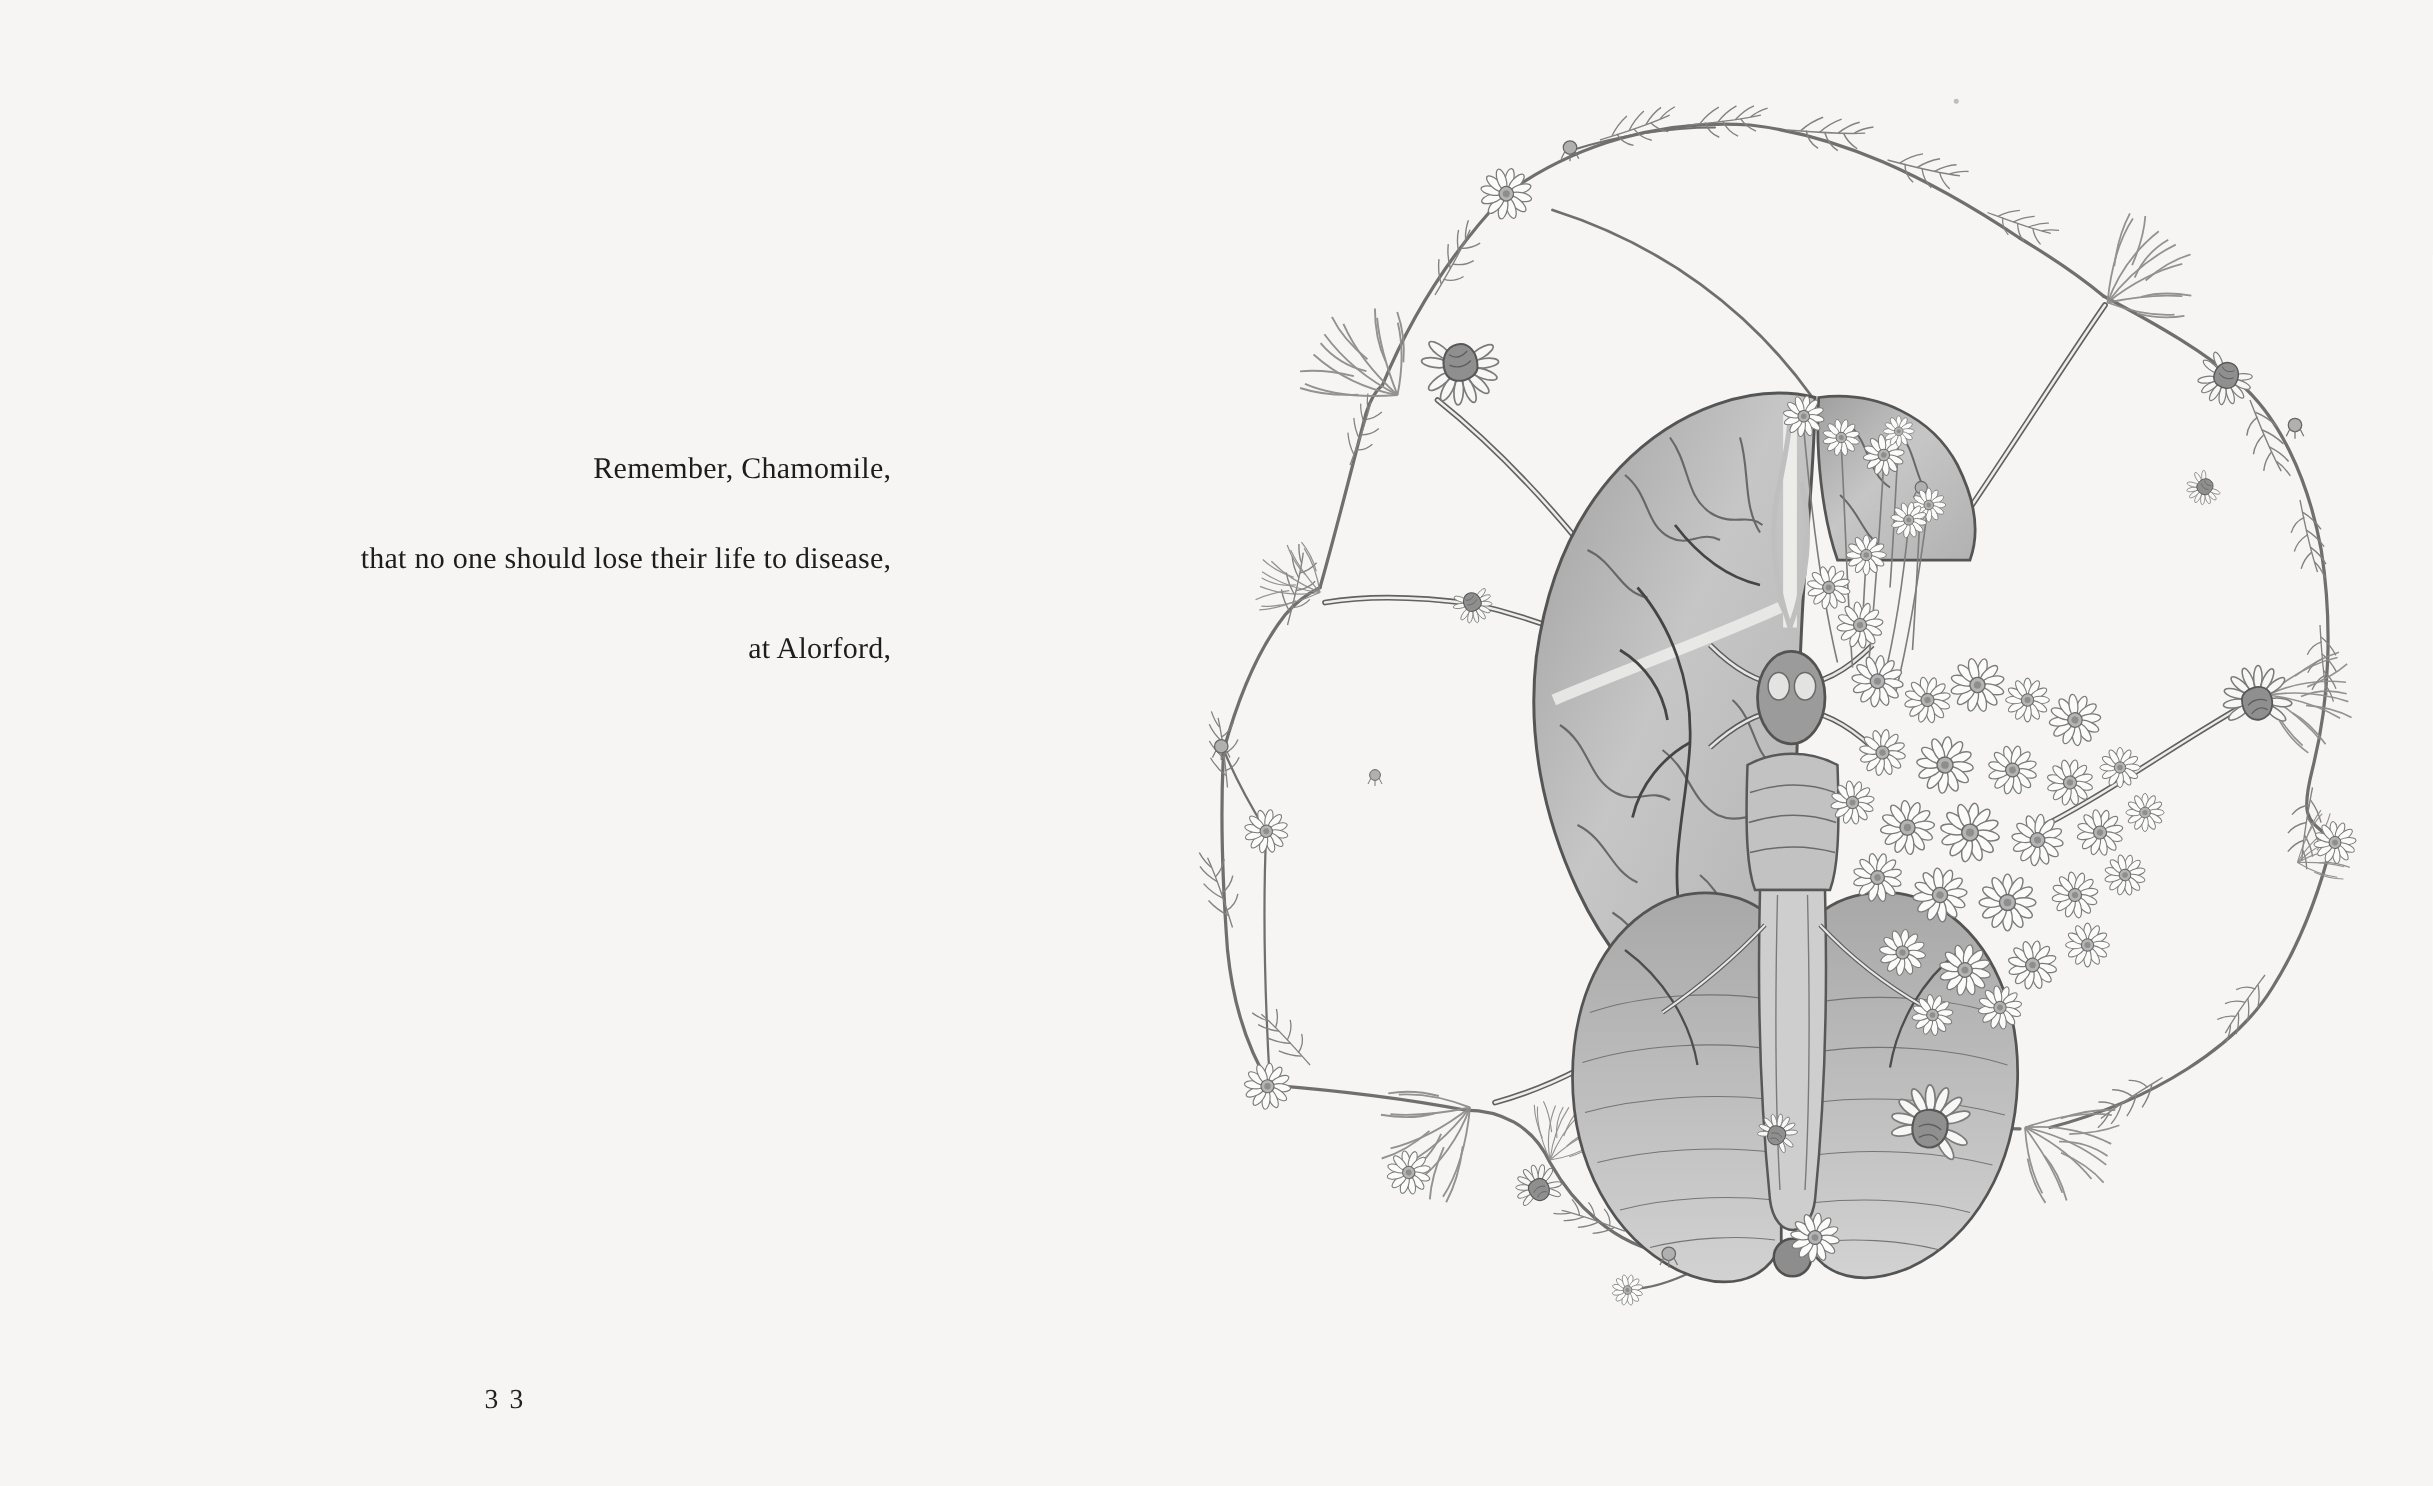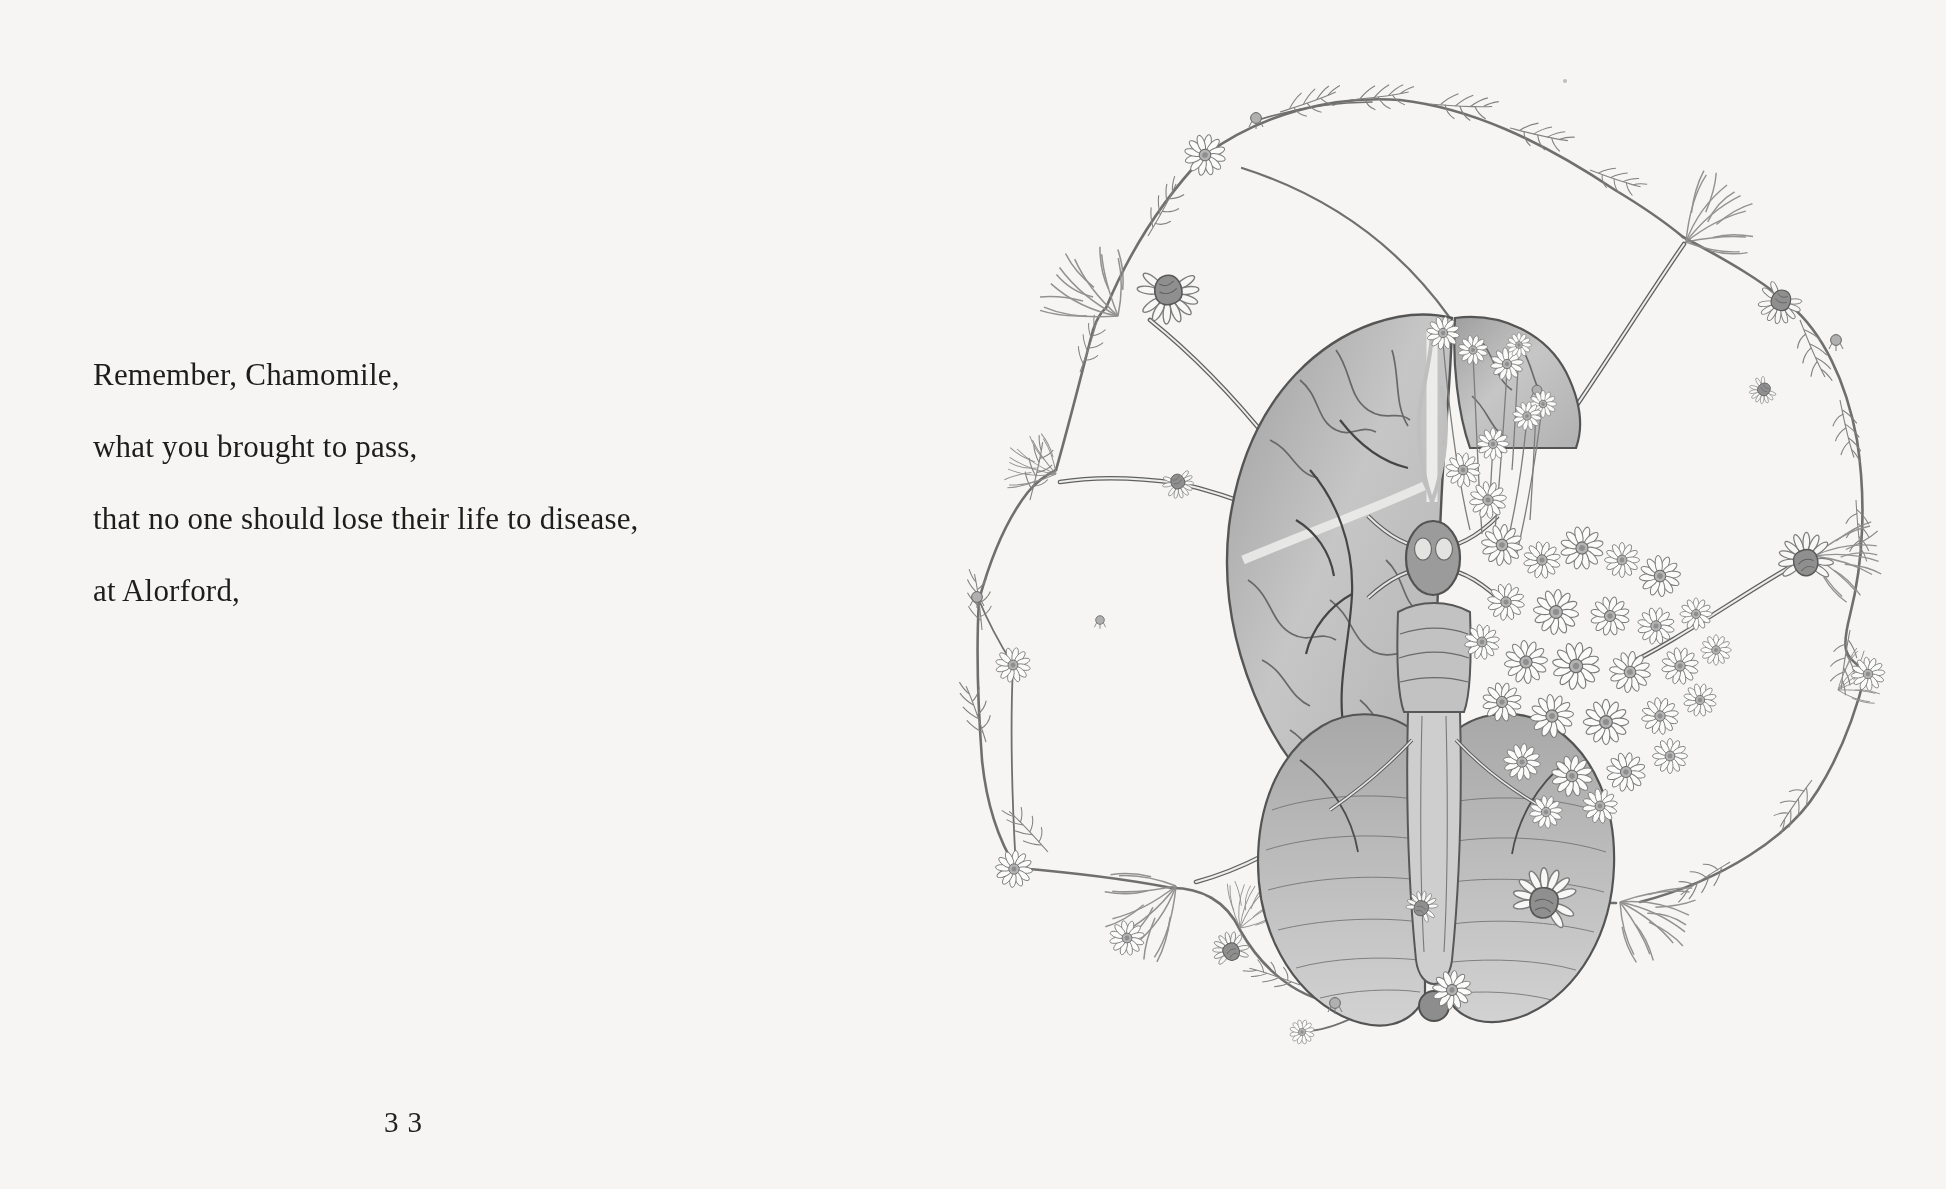--- a/index.html
+++ b/index.html
@@ -6,46 +6,45 @@
   .page{
     position:relative;
     width:1946px;height:1189px;
     background:#f6f5f3;
     overflow:hidden;
     font-family:"Liberation Serif","DejaVu Serif",serif;
   }
   .poem{
     position:absolute;
     left:93px; top:339px; width:620px;
-    text-align:left;
-    font-size:31px;
+    text-align:right;
+    font-size:24px;
     line-height:72px;
     color:#1d1d1d;
     letter-spacing:0.2px;
   }
   .poem .line{white-space:nowrap;}
   .page-number{
     position:absolute;
     left:93px; top:1106px; width:620px;
     text-align:center;
-    font-size:29px;
+    font-size:22px;
     color:#222;
     letter-spacing:9px;
     text-indent:9px;
   }
   svg.illustration{position:absolute;left:0;top:0;}
 </style>
 </head>
 <body>
 
 <div class="page">
 
   <div class="poem">
     <div class="line">Remember, Chamomile,</div>
-    <div class="line">what you brought to pass,</div>
     <div class="line">that no one should lose their life to disease,</div>
     <div class="line">at Alorford,</div>
   </div>
 
   <div class="page-number">33</div>
 
   <svg class="illustration" width="1946" height="1189" viewBox="0 0 1946 1189" xmlns="http://www.w3.org/2000/svg">
     <defs>
       <linearGradient id="hemi" x1="0" y1="0" x2="1" y2="1">
         <stop offset="0" stop-color="#9f9f9f"></stop>

